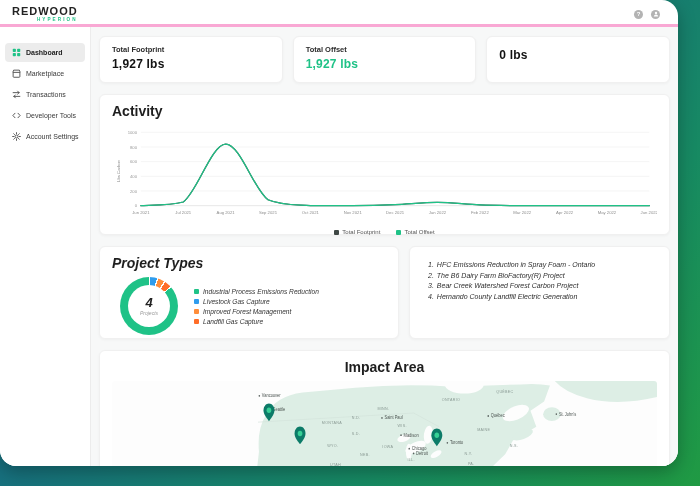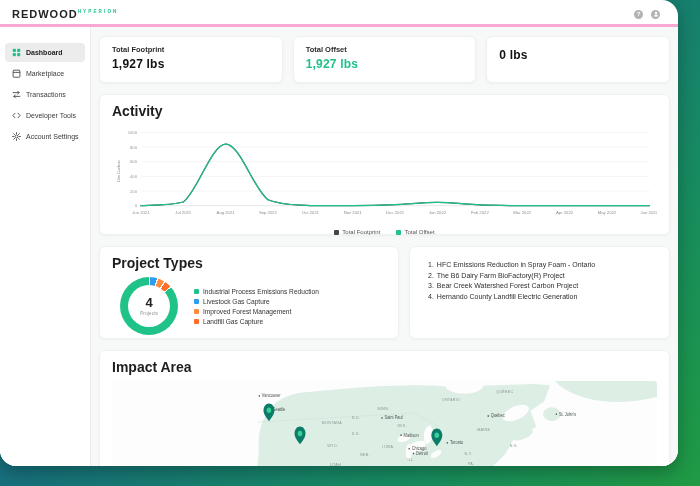--- a/index.html
+++ b/index.html
@@ -4,21 +4,21 @@
 <style>
   * { margin:0; padding:0; box-sizing:border-box; }
   html,body { width:700px; height:486px; overflow:hidden; font-family:"Liberation Sans", sans-serif; }
   .bg { position:absolute; inset:0; width:700px; height:486px;
         background:linear-gradient(135deg,#226b67 0%,#17707e 40%,#178a62 72%,#209a43 100%); }
   .window { position:absolute; left:0; top:0; width:678px; height:466px; background:#ffffff;
             border-radius:0 16px 16px 16px; overflow:hidden; box-shadow:0 6px 18px rgba(0,0,0,.28); }
 
   
   .hdr { height:24px; display:flex; align-items:center; padding:4px 18px 0 12px; }
-  .brand { display:flex; flex-direction:row; line-height:1; }
+  .brand { display:flex; flex-direction:column; line-height:1; }
   .brand-name { font-size:11px; font-weight:bold; letter-spacing:1px; color:#232323; }
   .brand-sub { font-size:4.6px; font-weight:bold; letter-spacing:2.1px; text-align:right; margin-top:1px; }
   .hdr-icons { margin-left:auto; display:flex; gap:8px; }
   .hicon { width:9px; height:9px; border-radius:50%; background:#b3b3b3; color:#fff;
            display:flex; align-items:center; justify-content:center; font-size:6px; font-weight:bold; cursor:pointer; }
 
   
   .content { display:flex; height:442px; border-top:3px solid #f9a8d4; }
   .sidebar { width:91px; border-right:1px solid #ececec; padding-top:14px; background:#fff; flex-shrink:0; }
   .side-item { display:flex; align-items:center; gap:5px; font-size:7px; color:#3a3a3a;
@@ -38,39 +38,39 @@
   .stat-value { font-size:12px; font-weight:bold; color:#121212; margin-top:3px; letter-spacing:.2px; }
   .info-dot { width:6px; height:6px; border:1px solid #cccccc; border-radius:50%; display:inline-block; cursor:pointer; }
 
   
   .activity { margin-top:11px; height:141px; padding:8px 12px 0 12px; }
   .legend { display:flex; justify-content:center; gap:16px; margin-top:2px; }
   .leg-item { display:flex; align-items:center; gap:3px; font-size:6px; color:#555; cursor:pointer; }
   .sw { width:5px; height:5px; display:inline-block; border-radius:1px; }
 
   
-  .proj-row { display:flex; gap:10px; margin-top:11px; }
+  .proj-row { display:flex; gap:10px; margin-top:11px;font-style:italic; }
   .ptypes { width:300px; height:93px; padding:8px 12px; flex-shrink:0; }
   .ptypes-body { display:flex; align-items:center; gap:16px; margin-top:6px; }
   .donut-wrap { position:relative; width:58px; height:58px; margin-left:8px; }
   .donut { position:absolute; inset:0; border-radius:50%; }
   .donut-hole { position:absolute; inset:8px; background:#fff; border-radius:50%;
                 display:flex; flex-direction:column; align-items:center; justify-content:center; }
   .donut-num { font-size:13px; font-weight:bold; color:#222; line-height:1; }
   .donut-cap { font-size:5px; color:#9a9a9a; margin-top:1px; }
   .pt-legend { display:flex; flex-direction:column; gap:3px; }
   .pt-leg-item { display:flex; align-items:center; gap:4px; font-size:6.6px; color:#333; }
 
   .tprojects { flex:1; height:93px; padding:8px 12px; }
   .tp-list { margin-top:6px; display:flex; flex-direction:column; gap:3.5px; padding-left:6px; }
   .tp-row { font-size:7px; color:#2e2e2e; cursor:pointer; }
   .tp-row .num { margin-right:3px; }
 
   
-  .impact { margin-top:11px; height:132px; padding:8px 12px; }
+  .impact { margin-top:11px; height:132px; padding:8px 12px;text-align:center; }
   .map-box { margin-top:6px; width:100%; height:96px; background:#fdfdfd; border-radius:3px; overflow:hidden; }
   .map-box svg { display:block; }
 </style>
 </head>
 <body>
 
 <div class="bg">
   <div class="window">
 
     <div class="hdr">

